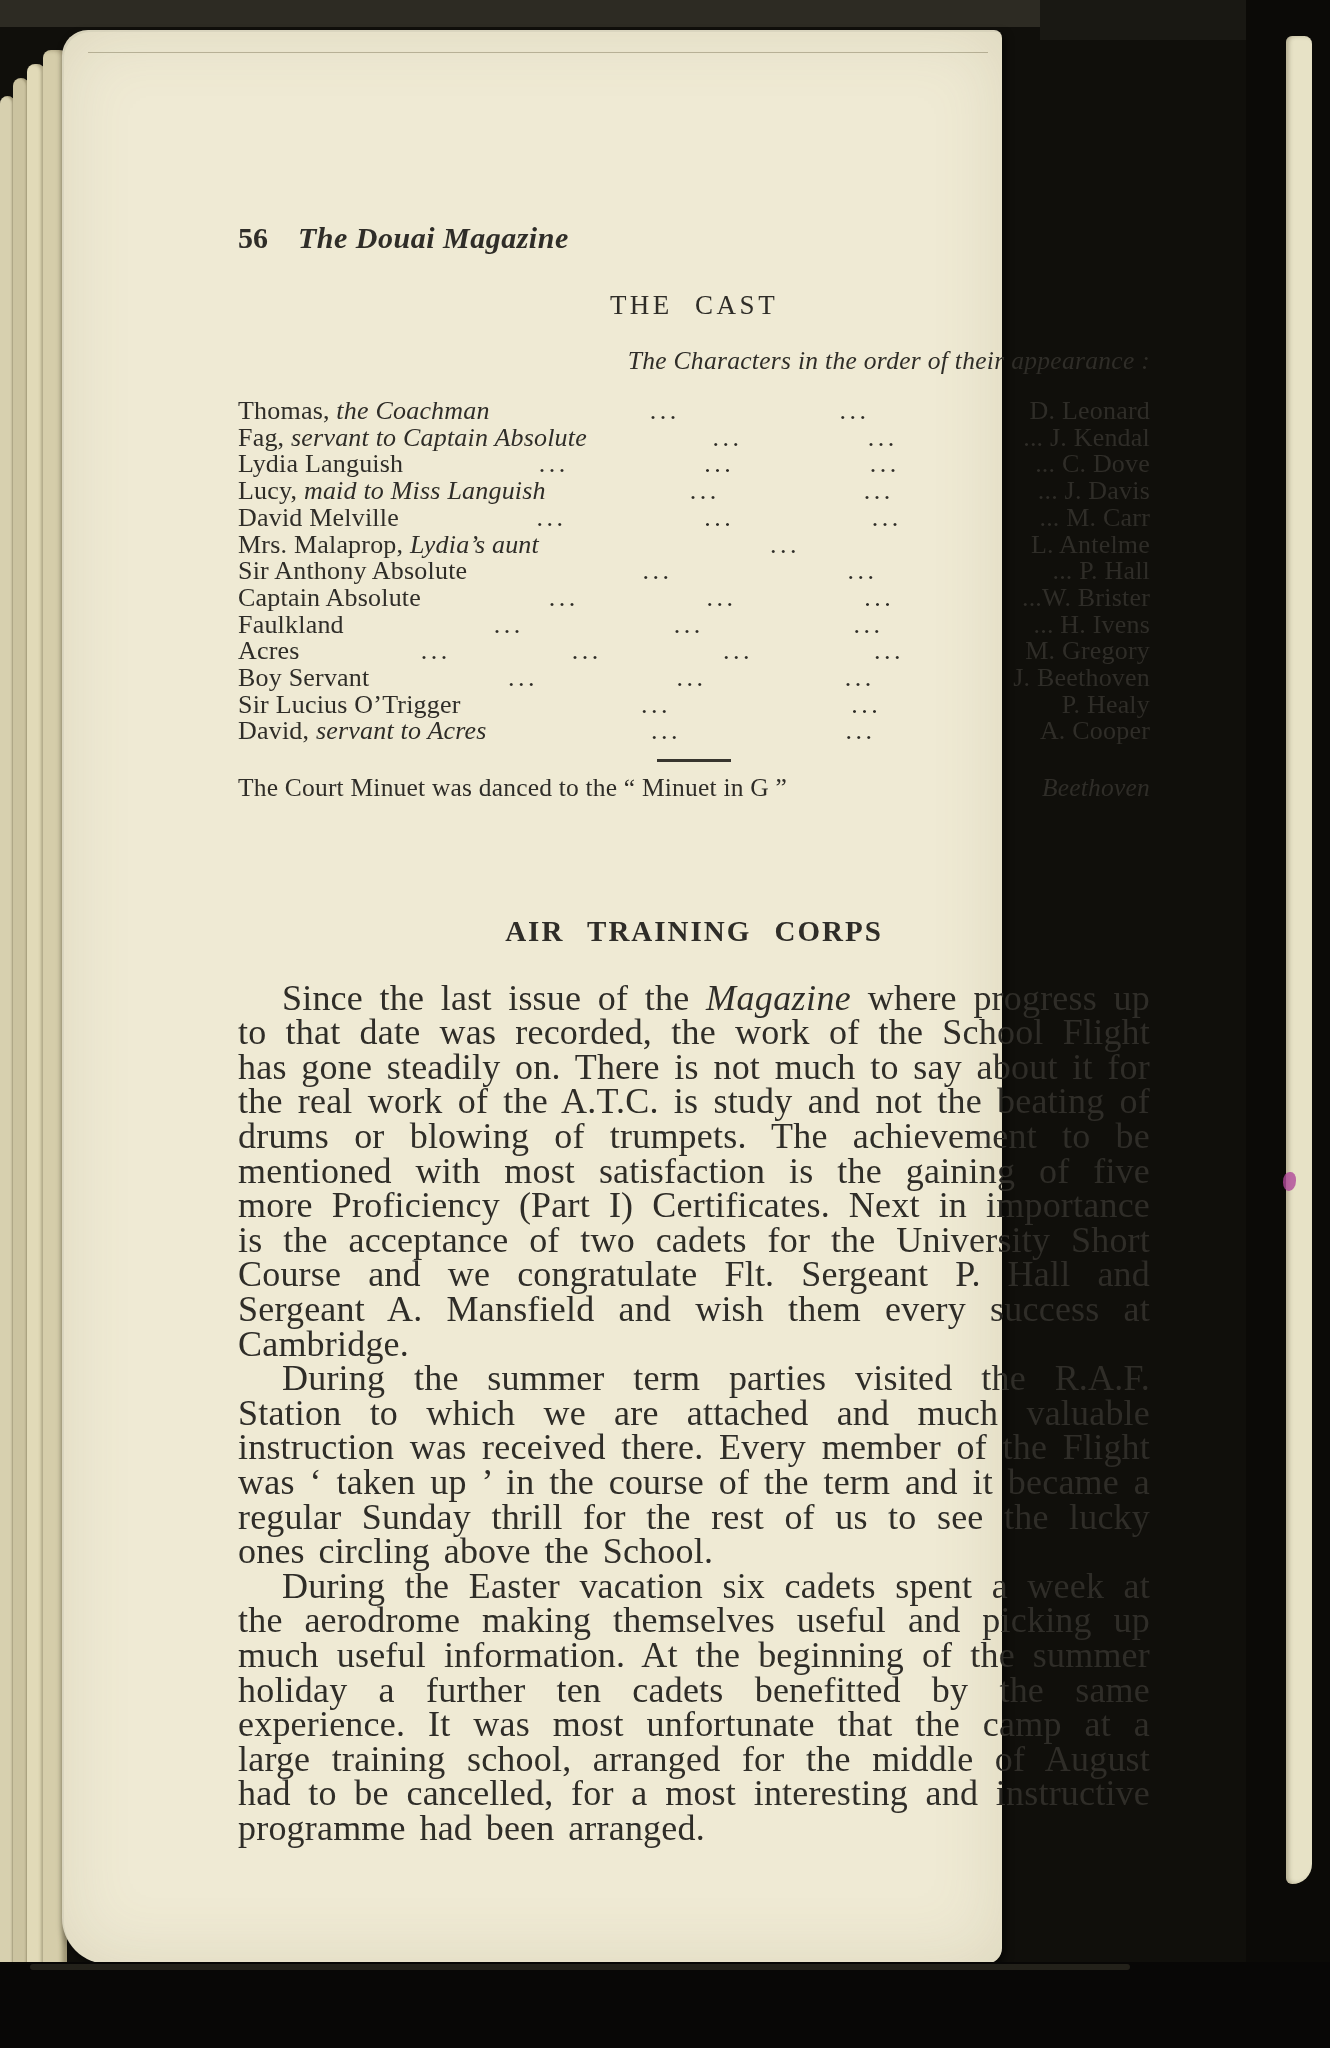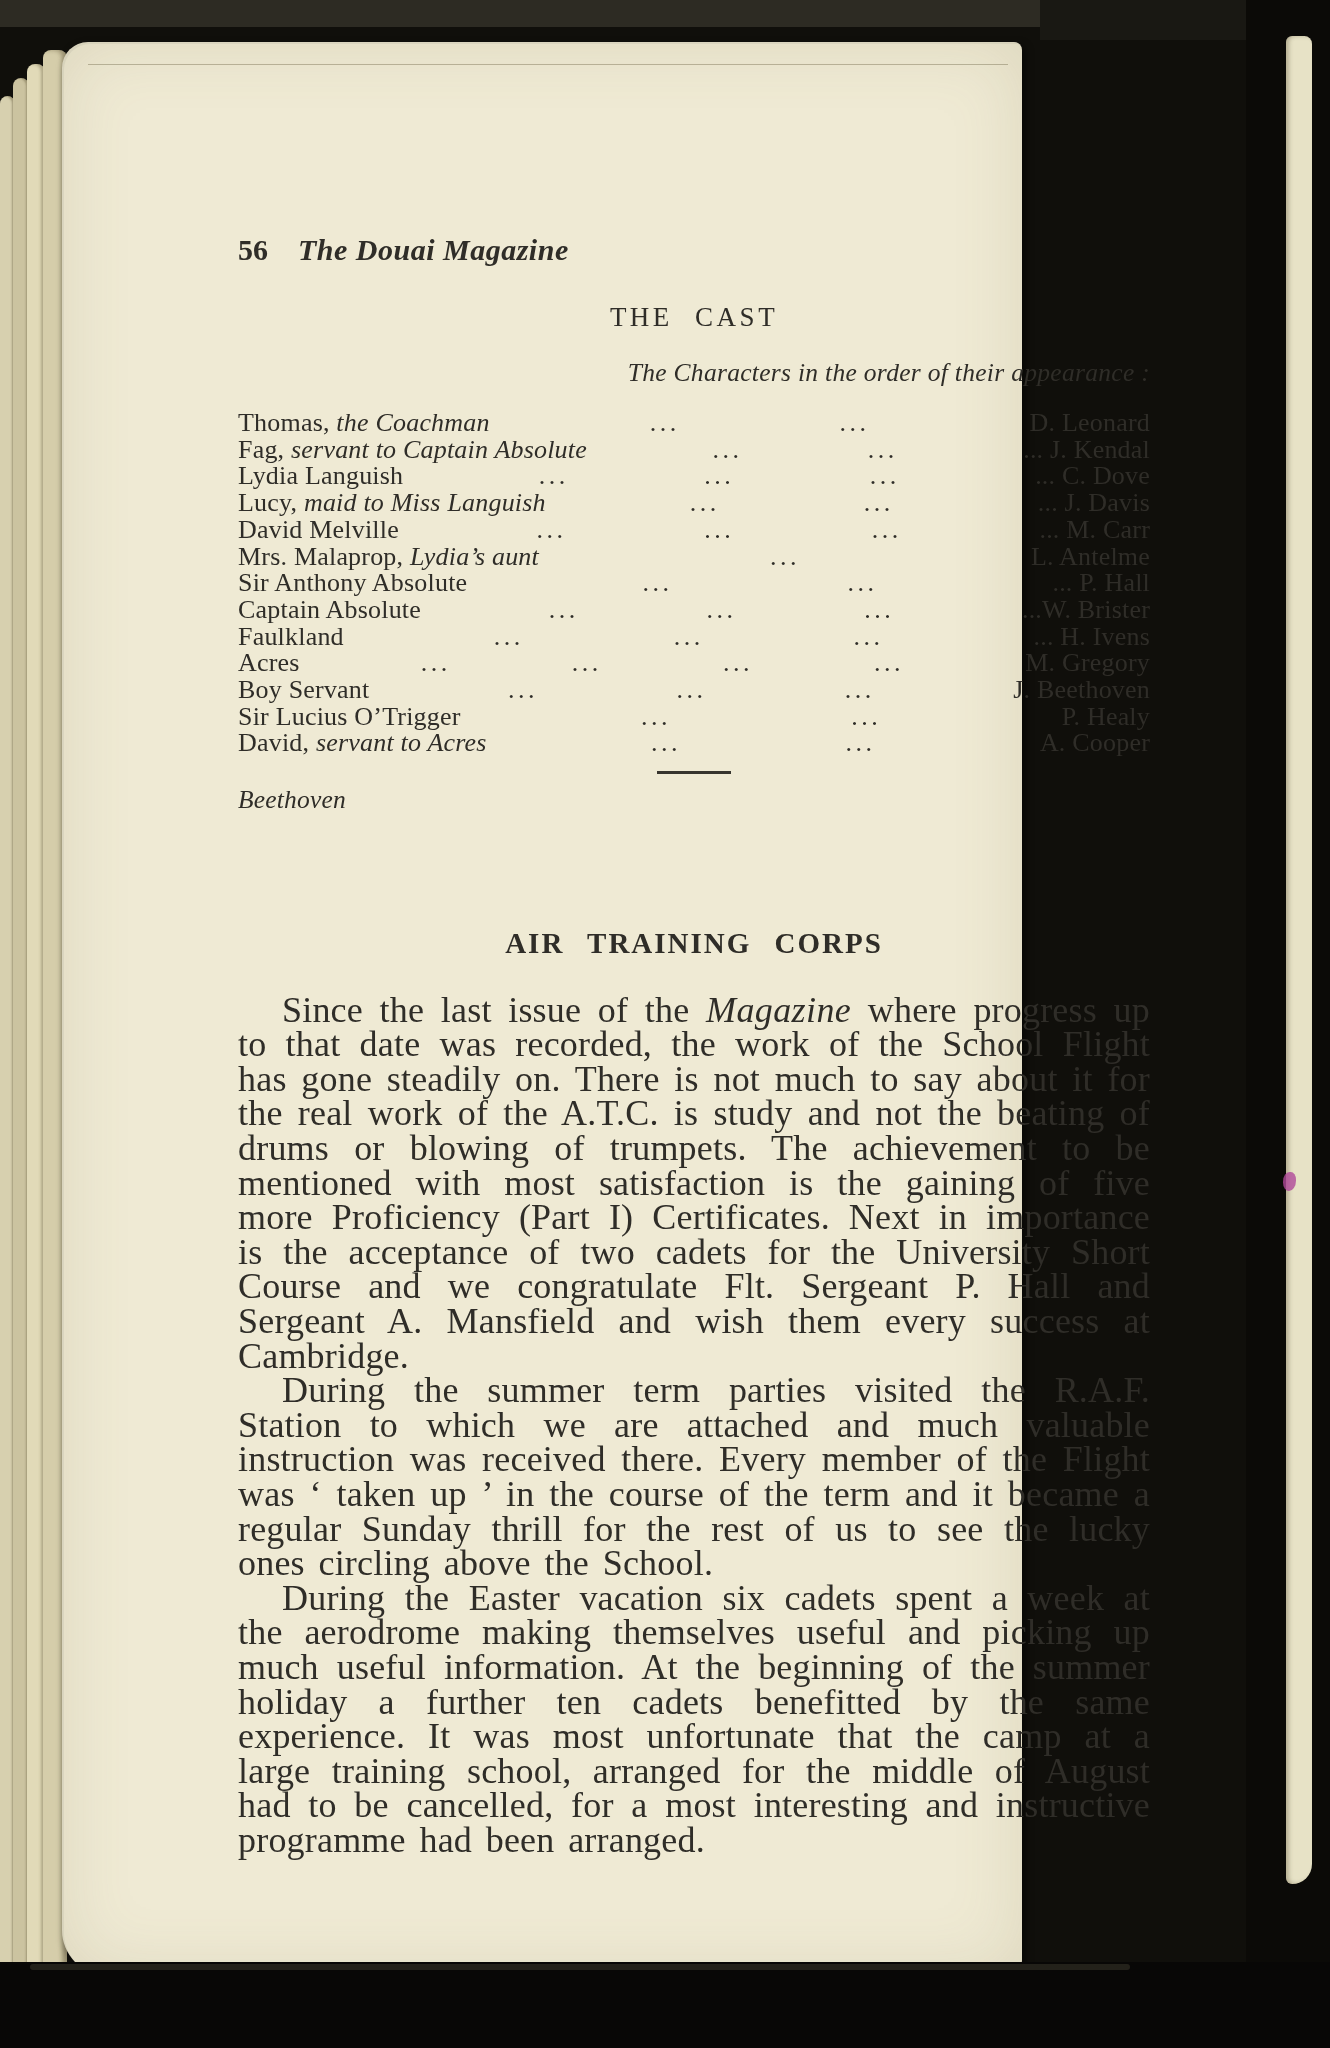--- a/index.html
+++ b/index.html
@@ -17,25 +17,24 @@
 
   
   .strip { position:absolute; border-radius:8px; }
   .strip.s1 { left:0;  top:96px; width:15px; height:1916px; background:#d7d0af; box-shadow:inset -3px 0 2px rgba(60,50,20,.35); }
   .strip.s2 { left:13px; top:78px; width:16px; height:1930px; background:#cbc3a0; box-shadow:inset -3px 0 2px rgba(60,50,20,.3); }
   .strip.s3 { left:27px; top:64px; width:18px; height:1940px; background:#e1dab8; box-shadow:inset -4px 0 3px rgba(60,50,20,.3); }
   .strip.s4 { left:43px; top:50px; width:24px; height:1948px; background:#d5cdaa; box-shadow:inset -5px 0 4px rgba(60,50,20,.35); }
 
   
   .page {
-    position:absolute; left:62px; top:42px; width:940px; height:1934px;
+    position:absolute; left:62px; top:30px; width:940px; height:1934px;
     background:#efead4;
     border-radius:26px 8px 16px 46px;
     box-shadow: inset 0 0 70px rgba(125,112,70,.16), inset 2px 2px 0 rgba(0,0,0,.05), 3px 4px 8px rgba(0,0,0,.6);
-    padding-left: 20px;
   }
   .page:before { 
     content:""; position:absolute; left:26px; top:22px; right:14px; height:1px;
     background:rgba(90,80,50,.35);
   }
   
   .right-sliver { position:absolute; left:1286px; top:36px; width:26px; height:1848px;
     background:#e7e2c6; border-radius:8px 10px 26px 8px; box-shadow:inset 3px 0 4px rgba(70,60,30,.3); }
   .ink-mark { position:absolute; left:1283px; top:1172px; width:13px; height:19px;
     background:#b0489a; border-radius:50% 40% 55% 45%; opacity:.8; }
@@ -221,20 +220,21 @@
             <span class="dotgrp">...</span>
           </span>
         <span class="actor">A. Cooper</span>
       </div>
     </div>
 
     <div class="divider"></div>
 
     <div class="music">
       <div class="music-line">
+        <span>The Court Minuet was danced to the “ Minuet in G ”</span>
         <span class="composer">Beethoven</span>
       </div>
     </div>
 
     <h2 class="atc-heading">AIR TRAINING CORPS</h2>
 
     <div class="body-copy">
       <p><span>Since the last issue of the </span><i>Magazine</i><span> where progress up to that date was recorded, the work of the School Flight has gone steadily on. There is not much to say about it for the real work of the A.T.C. is study and not the beating of drums or blowing of trumpets. The achievement to be mentioned with most satisfaction is the gaining of five more Proficiency (Part I) Certificates. Next in importance is the acceptance of two cadets for the University Short Course and we congratulate Flt. Sergeant P. Hall and Sergeant A. Mansfield and wish them every success at Cambridge.</span></p>
       <p>During the summer term parties visited the R.A.F. Station to which we are attached and much valuable instruction was received there. Every member of the Flight was ‘ taken up ’ in the course of the term and it became a regular Sunday thrill for the rest of us to see the lucky ones circling above the School.</p>
       <p>During the Easter vacation six cadets spent a week at the aerodrome making themselves useful and picking up much useful information. At the beginning of the summer holiday a further ten cadets benefitted by the same experience. It was most unfortunate that the camp at a large training school, arranged for the middle of August had to be cancelled, for a most interesting and instructive programme had been arranged.</p>

